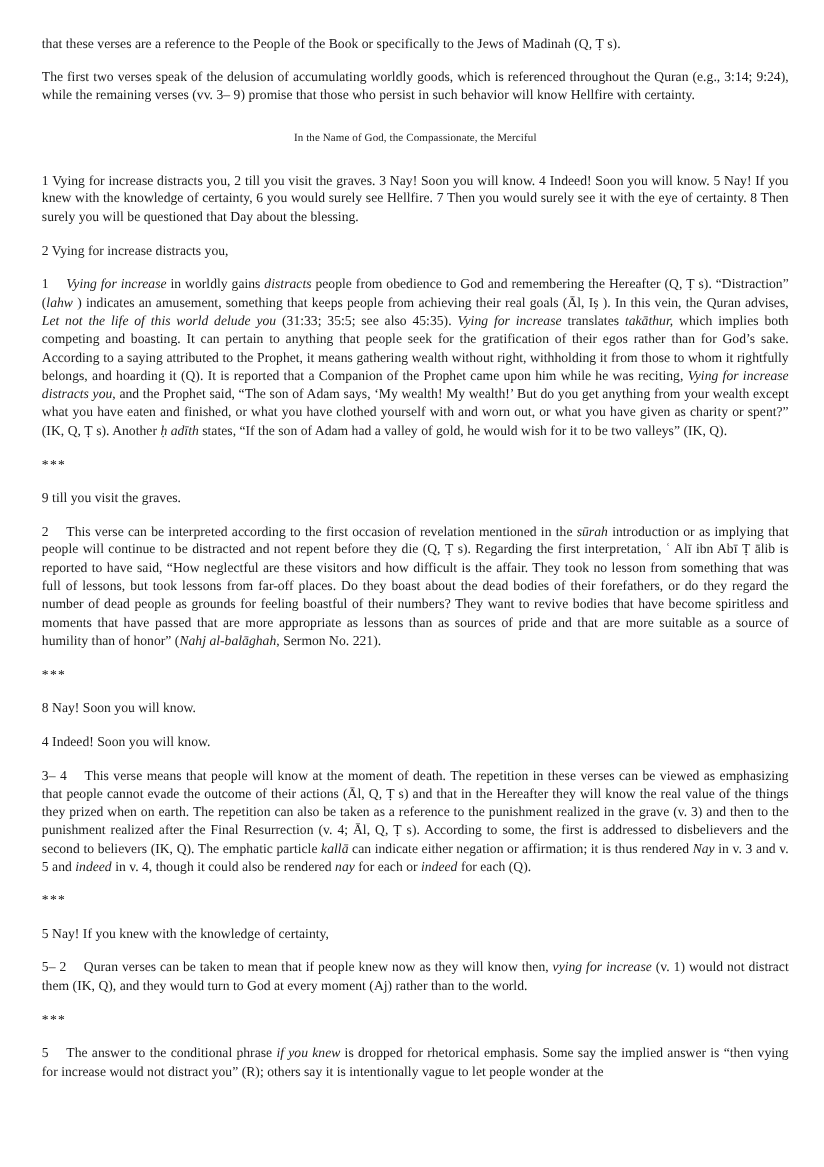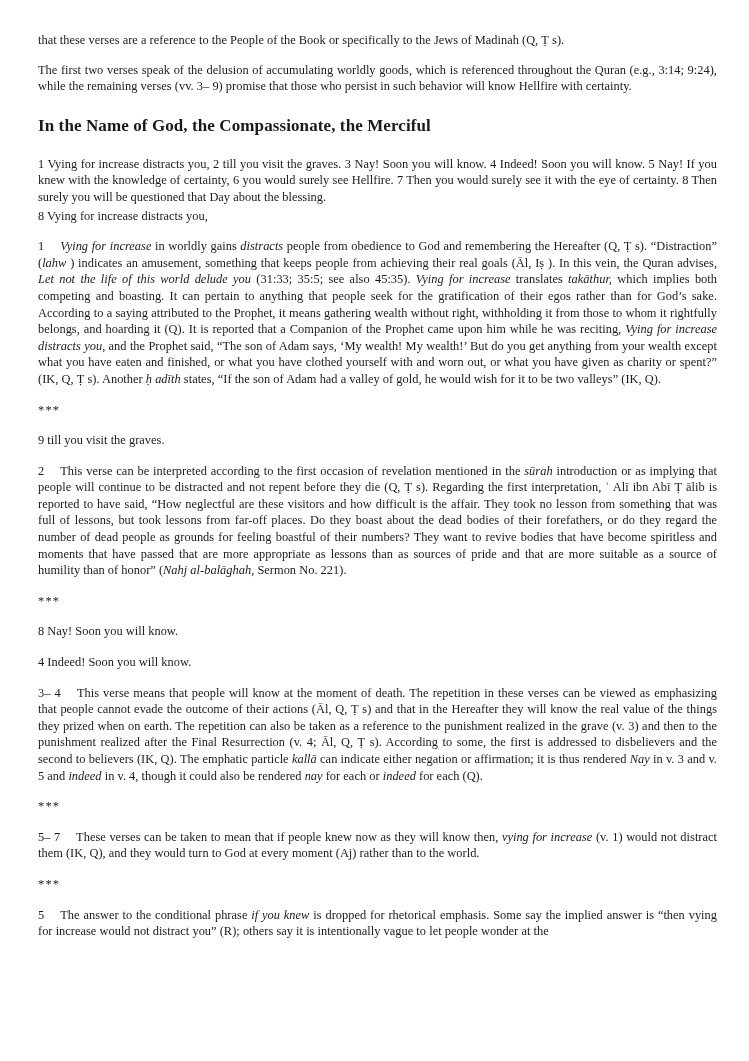--- a/index.html
+++ b/index.html
@@ -23,25 +23,25 @@
   }
   p {
     margin: 0 0 13px 0;
     font-size: 12.4px;
     line-height: 16.6px;
     text-align: justify;
     text-justify: inter-word;
     letter-spacing: 0.02px;
   }
   .basmalah {
-    font-size: 17px;
-    font-weight: bold;
+    font-size: 10px;
+    font-weight: normal;
     line-height: 18px;
     margin: 22px 0 21px 0;
-    text-align: left;
+    text-align: center;
     letter-spacing: 0.1px;
   }
   .commentary-heading {
     font-size: 18.5px;
     font-weight: bold;
     color: #1a17c4;
     text-decoration: underline;
     text-underline-offset: 2px;
     margin: 22px 0 19px 0;
     letter-spacing: 0.2px;
@@ -55,21 +55,21 @@
     text-align: left;
     margin: 0 0 14px 0;
   }
   .sep {
     text-align: left;
     margin: 0 0 14px 0;
     letter-spacing: 1.2px;
     font-size: 12.4px;
   }
   .verses-block {
-    margin: 0 0 2px 0;
+    margin: 0 0 14px 0;
   }
   .cmt {
     margin: 0 0 14px 0;
   }
   .vnum {
     display: inline;
     white-space: pre;
   }
   i, .it { }
 </style>
@@ -85,28 +85,29 @@
   <p>
     <span>The first two verses speak of the delusion of accumulating worldly goods, which is referenced throughout the Quran (e.g., 3:14; 9:24), while the remaining verses (vv. 3</span><span>–&nbsp;</span><span>9) promise that those who persist in such behavior will know Hellfire with certainty.</span>
   </p>
 
   <div class="basmalah">In the Name of God, the Compassionate, the Merciful</div>
 
   <p class="verses-block">1 Vying for increase distracts you, 2 till you visit the graves. 3 Nay! Soon you will know. 4 Indeed! Soon you will know. 5 Nay! If you knew with the knowledge of certainty, 6 you would surely see Hellfire. 7 Then you would surely see it with the eye of certainty. 8 Then surely you will be questioned that Day about the blessing.</p>
 
 
   <div id="sections-root">
-      <p class="verse-line">8 Vying for increase distracts you,</p>
+      <p class="verse-line">2 Vying for increase distracts you,</p>
       <p class="cmt"><span class="vnum">1   </span><i>Vying for increase</i><span> in worldly gains </span><i>distracts</i><span> people from obedience to God and remembering the Hereafter (Q, Ṭ s). “Distraction” (</span><i>lahw</i><span> ) indicates an amusement, something that keeps people from achieving their real goals (Āl, Iṣ ). In this vein, the Quran advises, </span><i>Let not the life of this world delude you</i><span> (31:33; 35:5; see also 45:35). </span><i>Vying for increase</i><span> translates </span><i>takāthur,</i><span> which implies both competing and boasting. It can pertain to anything that people seek for the gratification of their egos rather than for God’s sake. According to a saying attributed to the Prophet, it means gathering wealth without right, withholding it from those to whom it rightfully belongs, and hoarding it (Q). It is reported that a Companion of the Prophet came upon him while he was reciting, </span><i>Vying for increase distracts you,</i><span> and the Prophet said, “The son of Adam says, ‘My wealth! My wealth!’ But do you get anything from your wealth except what you have eaten and finished, or what you have clothed yourself with and worn out, or what you have given as charity or spent?” (IK, Q, Ṭ s). Another </span><i>ḥ adīth</i><span> states, “If the son of Adam had a valley of gold, he would wish for it to be two valleys” (IK, Q).</span></p>
       <p class="sep">***</p>
       <p class="verse-line">9 till you visit the graves.</p>
       <p class="cmt"><span class="vnum">2   </span><span>This verse can be interpreted according to the first occasion of revelation mentioned in the </span><i>sūrah</i><span> introduction or as implying that people will continue to be distracted and not repent before they die (Q, Ṭ s). Regarding the first interpretation, ʿ Alī ibn Abī Ṭ ālib is reported to have said, “How neglectful are these visitors and how difficult is the affair. They took no lesson from something that was full of lessons, but took lessons from far-off places. Do they boast about the dead bodies of their forefathers, or do they regard the number of dead people as grounds for feeling boastful of their numbers? They want to revive bodies that have become spiritless and moments that have passed that are more appropriate as lessons than as sources of pride and that are more suitable as a source of humility than of honor” (</span><i>Nahj al-balāghah,</i><span> Sermon No. 221).</span></p>
       <p class="sep">***</p>
       <p class="verse-line">8 Nay! Soon you will know.</p>
       <p class="verse-line">4 Indeed! Soon you will know.</p>
       <p class="cmt"><span class="vnum">3– 4   </span><span>This verse means that people will know at the moment of death. The repetition in these verses can be viewed as emphasizing that people cannot evade the outcome of their actions (Āl, Q, Ṭ s) and that in the Hereafter they will know the real value of the things they prized when on earth. The repetition can also be taken as a reference to the punishment realized in the grave (v. 3) and then to the punishment realized after the Final Resurrection (v. 4; Āl, Q, Ṭ s). According to some, the first is addressed to disbelievers and the second to believers (IK, Q). The emphatic particle </span><i>kallā</i><span> can indicate either negation or affirmation; it is thus rendered </span><i>Nay</i><span> in v. 3 and v. 5 and </span><i>indeed</i><span> in v. 4, though it could also be rendered </span><i>nay</i><span> for each or </span><i>indeed</i><span> for each (Q).</span></p>
       <p class="sep">***</p>
-      <p class="cmt"><span class="vnum">5– 7   </span><span>These verses can be taken to mean that if people knew now as they will know then, </span><i>vying for increase</i><span> (v. 1) would not distract them (IK, Q), and they would turn to God at every moment (Aj) rather than to the world.</span></p>
+      <p class="verse-line">5 Nay! If you knew with the knowledge of certainty,</p>
+      <p class="cmt"><span class="vnum">5– 2   </span><span>Quran verses can be taken to mean that if people knew now as they will know then, </span><i>vying for increase</i><span> (v. 1) would not distract them (IK, Q), and they would turn to God at every moment (Aj) rather than to the world.</span></p>
       <p class="sep">***</p>
       <p class="cmt"><span class="vnum">5   </span><span>The answer to the conditional phrase </span><i>if you knew</i><span> is dropped for rhetorical emphasis. Some say the implied answer is “then vying for increase would not distract you” (R); others say it is intentionally vague to let people wonder at the</span></p>
     </div>
 
 </div>
 
 </body></html>

